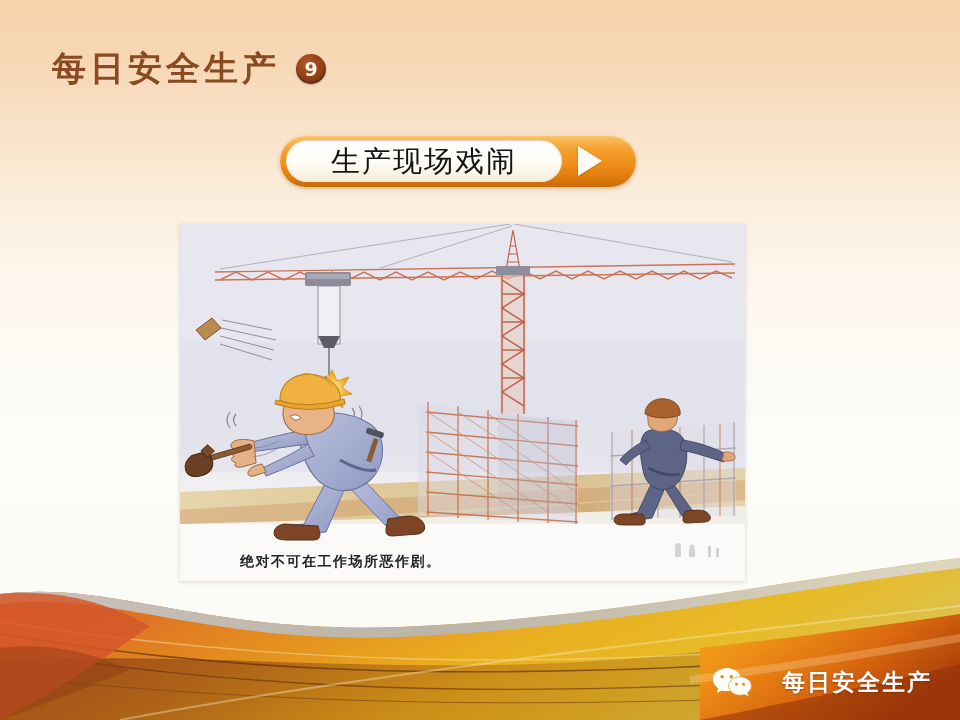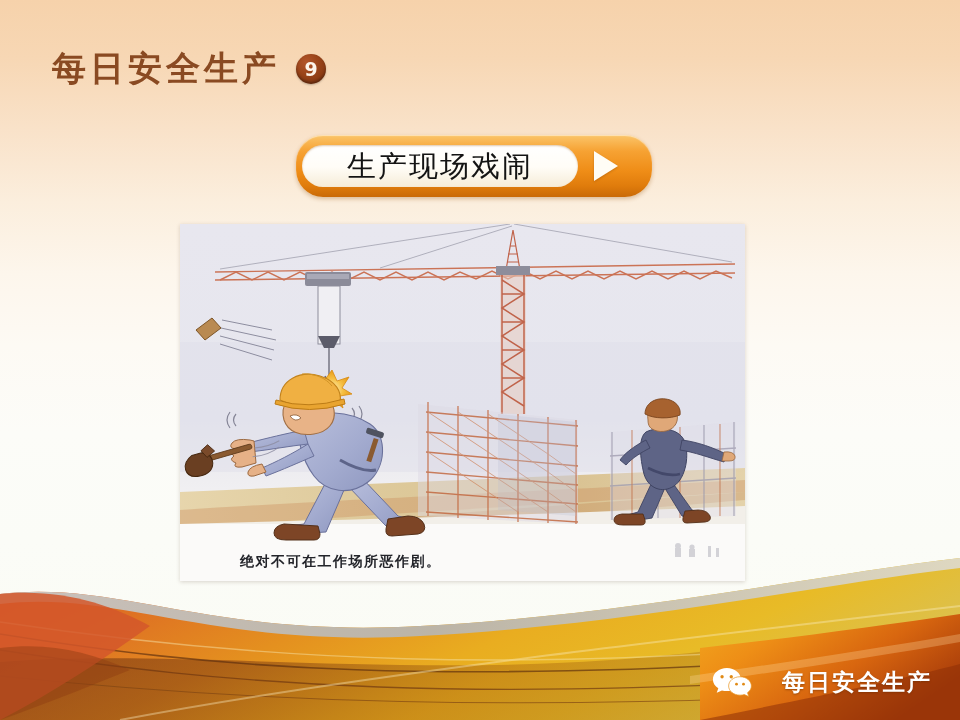--- a/index.html
+++ b/index.html
@@ -41,22 +41,22 @@
     background:radial-gradient(circle at 34% 28%, #b2552a 0%, #9a4419 42%, #7d3410 100%);
     color:#fdf4ea;font-size:19px;font-weight:700;
     display:flex;align-items:center;justify-content:center;
     line-height:1;
     box-shadow:inset 0 -2px 3px rgba(0,0,0,.35), 0 1px 2px rgba(0,0,0,.25);
     font-family:"DejaVu Sans","Liberation Sans",sans-serif;
   }
 
   
   .banner{
-    position:absolute;left:296px;top:135px;
-    width:356px;height:62px;border-radius:27px;
+    position:absolute;left:280px;top:135px;
+    width:356px;height:52px;border-radius:27px;
     background:linear-gradient(to bottom,
       #fbc56a 0%, #f6a233 26%, #ef8d17 58%, #e07c0c 82%, #c96a07 100%);
     box-shadow:0 2px 4px rgba(150,80,10,.32), inset 0 1px 1px rgba(255,255,255,.55);
     display:flex;align-items:center;
     padding:16px 6px;box-sizing:border-box;
   }
   .banner-inner{
     position:relative;
     flex:0 0 auto;width:276px;height:42px;border-radius:21px;
     background:linear-gradient(to bottom,#ffffff 0%,#fffdf7 52%,#f6ecd8 100%);

